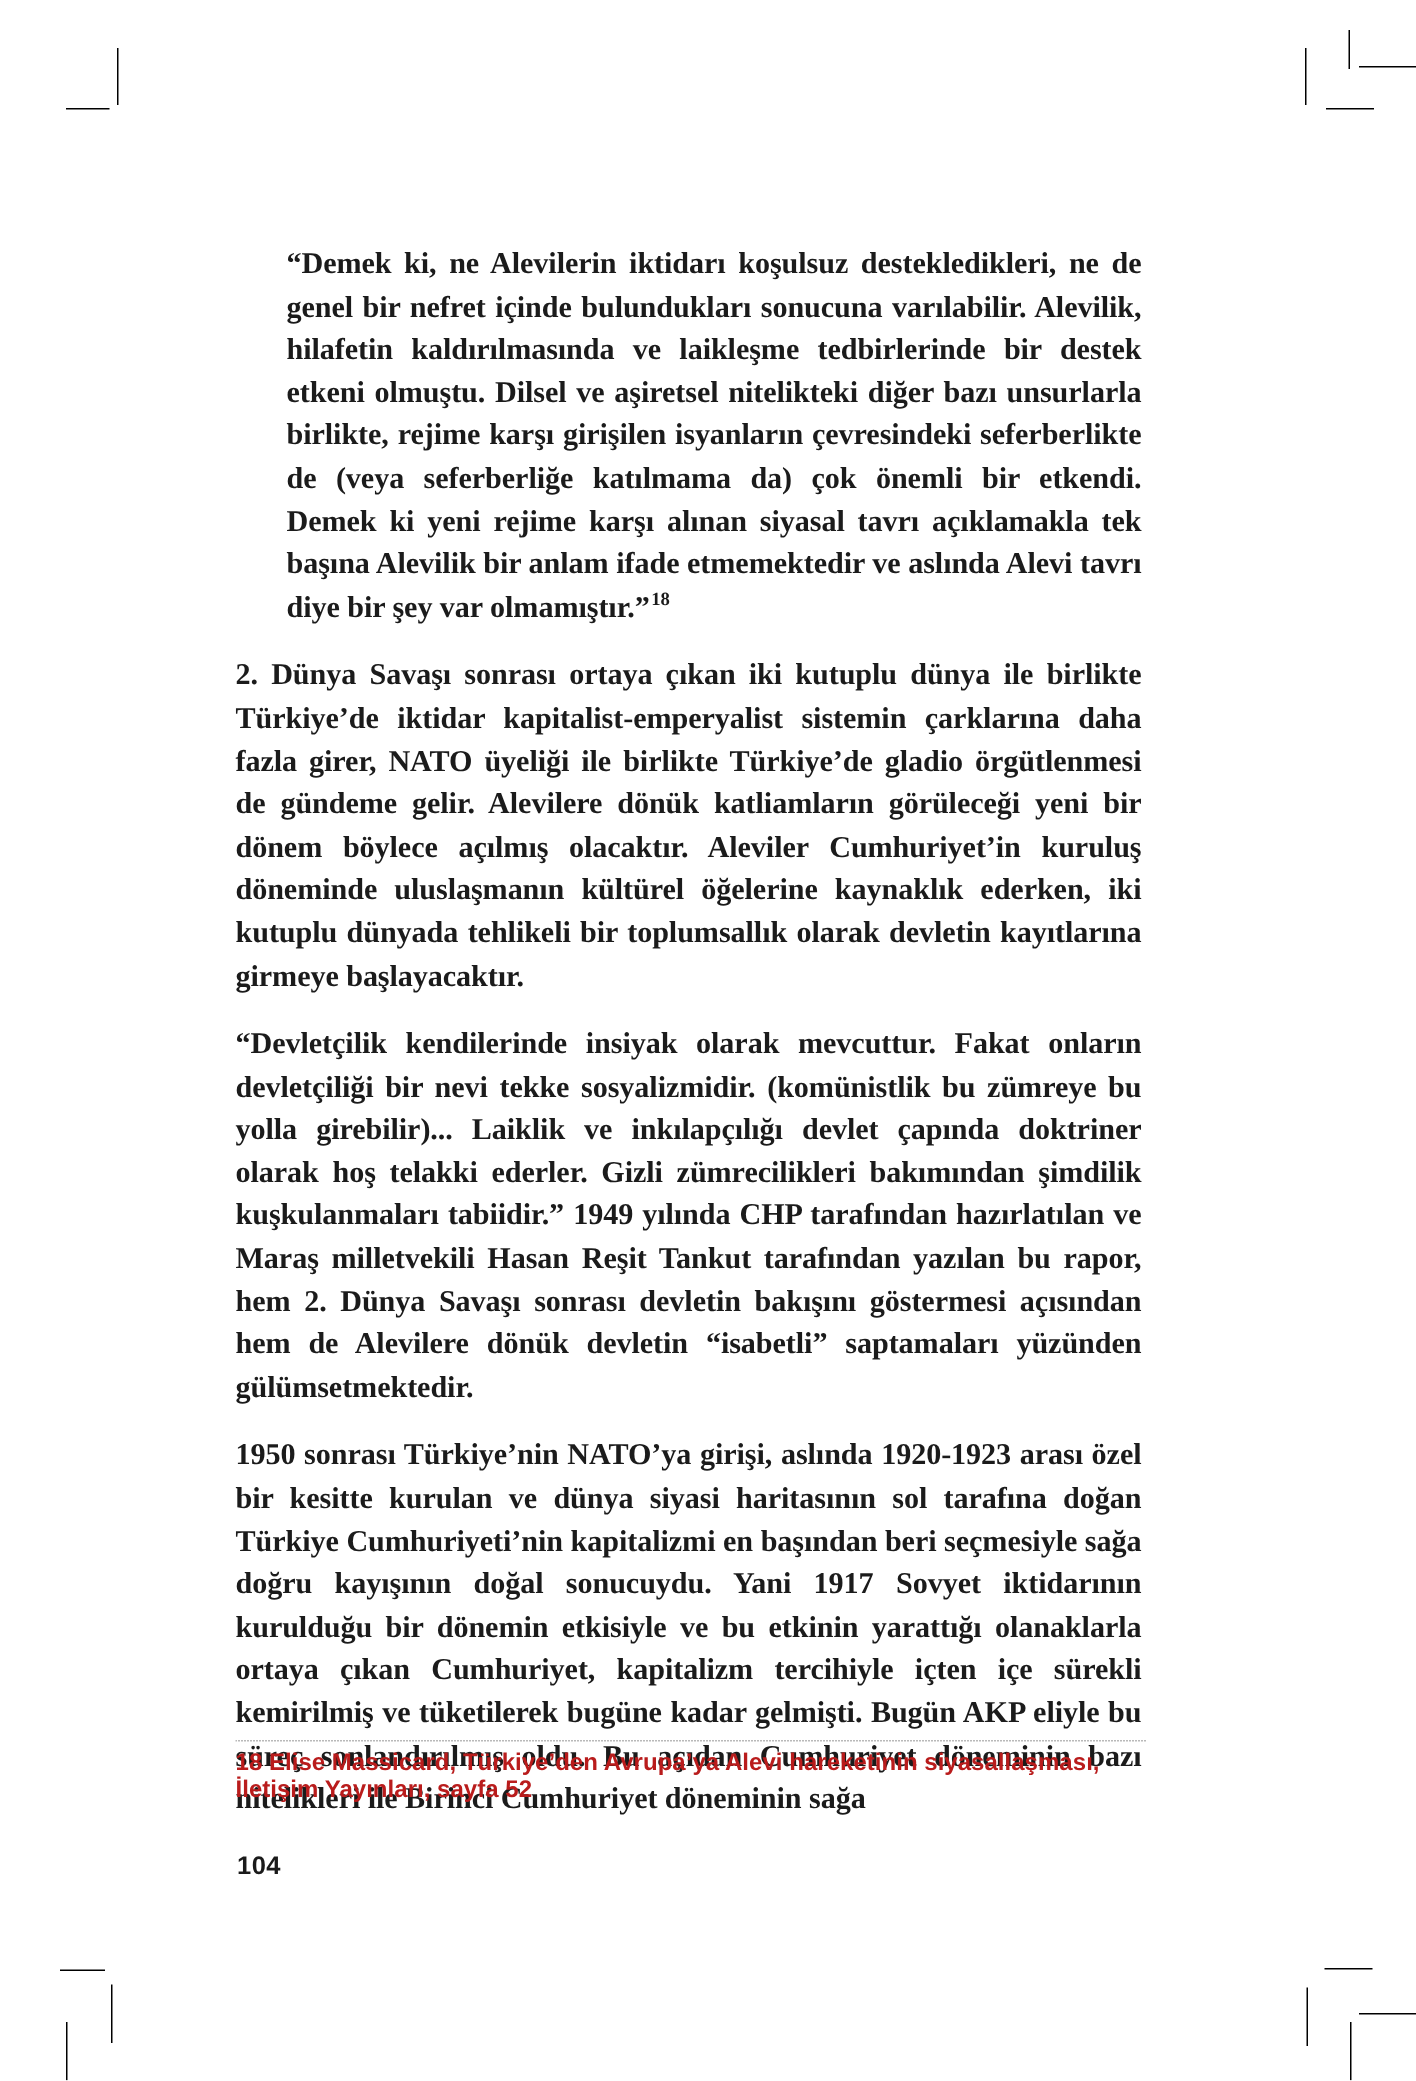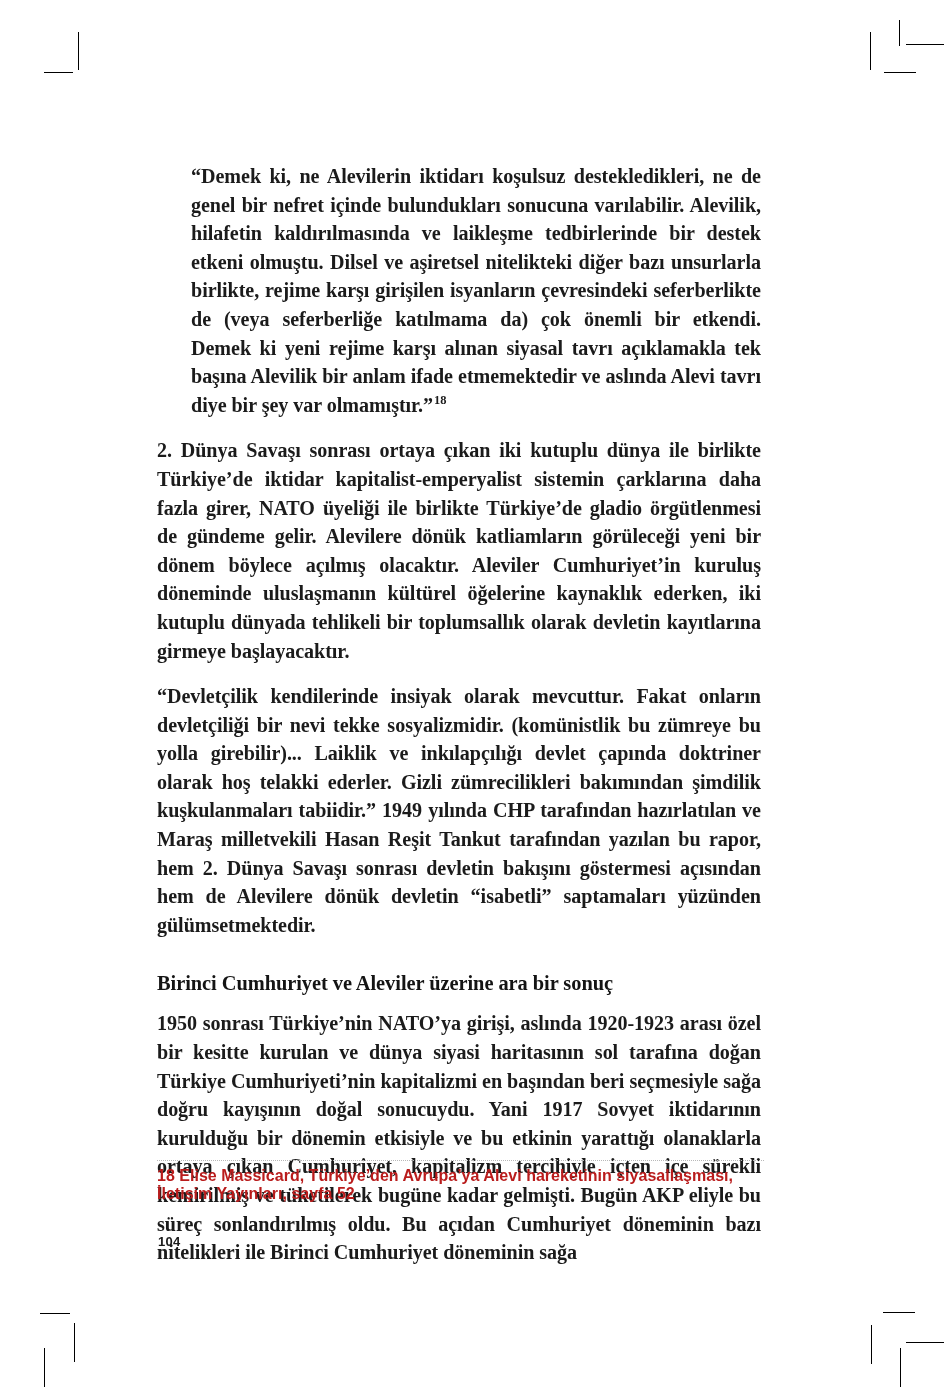--- a/index.html
+++ b/index.html
@@ -109,21 +109,21 @@
     margin: 0;
     letter-spacing: 0.02px;
   }
 
   
   .page-number {
     position: absolute;
     left: 158px;
     top: 1234px;
     font-family: "Liberation Sans", "DejaVu Sans", sans-serif;
-    font-size: 13px;
+    font-size: 17px;
     font-weight: bold;
     color: #1a1a1a;
     letter-spacing: 0.3px;
   }
 </style>
 </head>
 <body>
 
 <div class="page">
 
@@ -145,21 +145,20 @@
   <div class="crop-mark v" style="left:900px; top:1348px; height:39px;"></div>
 
   <div class="text-column">
 
     <p class="blockquote"><span>“Demek ki, ne Alevilerin iktidarı koşulsuz destekledikleri, ne de genel bir nefret içinde bulundukları sonucuna varılabilir. Alevilik, hilafetin kaldırılmasında ve laikleşme tedbirlerinde bir destek etkeni olmuştu. Dilsel ve aşiretsel nitelikteki diğer bazı unsurlarla birlikte, rejime karşı girişilen isyanların çevresindeki seferberlikte de (veya seferberliğe katılmama da) çok önemli bir etkendi. Demek ki yeni rejime karşı alınan siyasal tavrı açıklamakla tek başına Alevilik bir anlam ifade etmemektedir ve aslında Alevi tavrı diye bir şey var olmamıştır.”</span><sup class="footnote-ref">18</sup></p>
 
     <p class="body-par">2. Dünya Savaşı sonrası ortaya çıkan iki kutuplu dünya ile birlikte Türkiye’de iktidar kapitalist-emperyalist sistemin çarklarına daha fazla girer, NATO üyeliği ile birlikte Türkiye’de gladio örgütlenmesi de gündeme gelir. Alevilere dönük katliamların görüleceği yeni bir dönem böylece açılmış olacaktır. Aleviler Cumhuriyet’in kuruluş döneminde uluslaşmanın kültürel öğelerine kaynaklık ederken, iki kutuplu dünyada tehlikeli bir toplumsallık olarak devletin kayıtlarına girmeye başlayacaktır.</p>
 
     <p class="body-par">“Devletçilik kendilerinde insiyak olarak mevcuttur. Fakat onların devletçiliği bir nevi tekke sosyalizmidir. (komünistlik bu zümreye bu yolla girebilir)... Laiklik ve inkılapçılığı devlet çapında doktriner olarak hoş telakki ederler. Gizli zümrecilikleri bakımından şimdilik kuşkulanmaları tabiidir.” 1949 yılında CHP tarafından hazırlatılan ve Maraş milletvekili Hasan Reşit Tankut tarafından yazılan bu rapor, hem 2. Dünya Savaşı sonrası devletin bakışını göstermesi açısından hem de Alevilere dönük devletin  “isabetli” saptamaları yüzünden gülümsetmektedir.</p>
 
-    <h2 class="section-heading">Birinci Cumhuriyet ve Aleviler üzerine ara bir sonuç</h2>
 
     <p class="body-par">1950 sonrası Türkiye’nin NATO’ya girişi, aslında 1920-1923 arası özel bir kesitte kurulan ve dünya siyasi haritasının sol tarafına doğan Türkiye Cumhuriyeti’nin kapitalizmi en başından beri seçmesiyle sağa doğru kayışının doğal sonucuydu. Yani 1917 Sovyet iktidarının kurulduğu bir dönemin etkisiyle ve bu etkinin yarattığı olanaklarla ortaya çıkan Cumhuriyet, kapitalizm tercihiyle içten içe sürekli kemirilmiş ve tüketilerek bugüne kadar gelmişti. Bugün AKP eliyle bu süreç sonlandırılmış oldu. Bu açıdan Cumhuriyet döneminin bazı nitelikleri ile Birinci Cumhuriyet döneminin sağa</p>
 
   </div>
 
   <div class="footnote-area">
     <div class="footnote-rule"></div>
     <p class="footnote">18  Elise Massicard, Türkiye’den Avrupa’ya Alevi hareketinin siyasallaşması, İletişim Yayınları, sayfa 52</p>
   </div>
 

